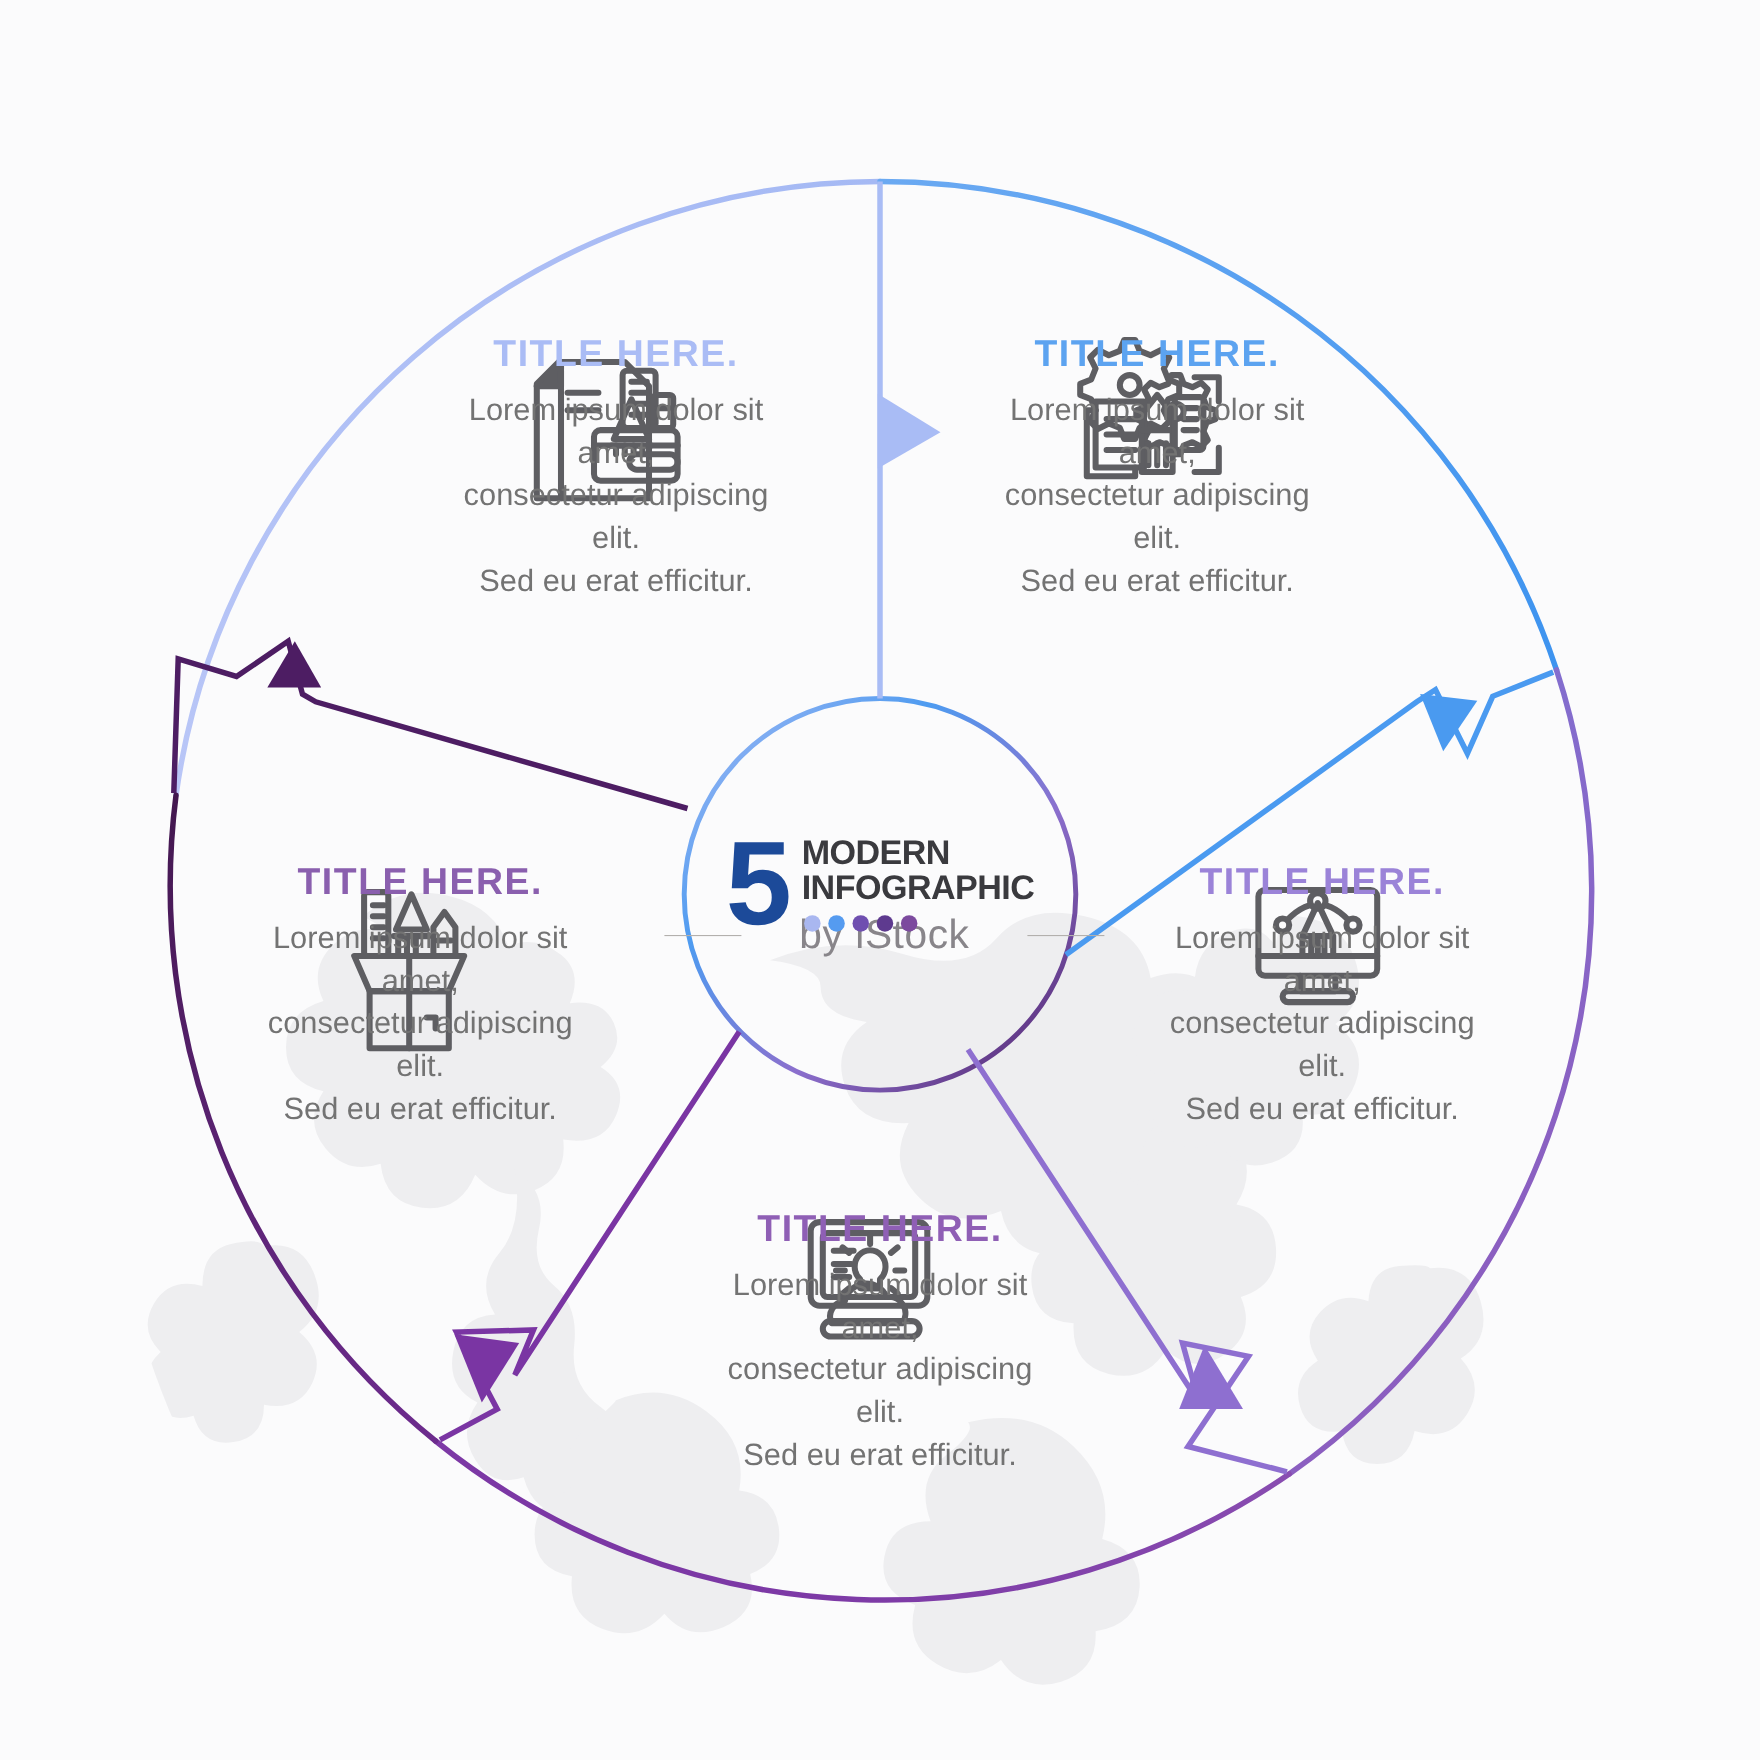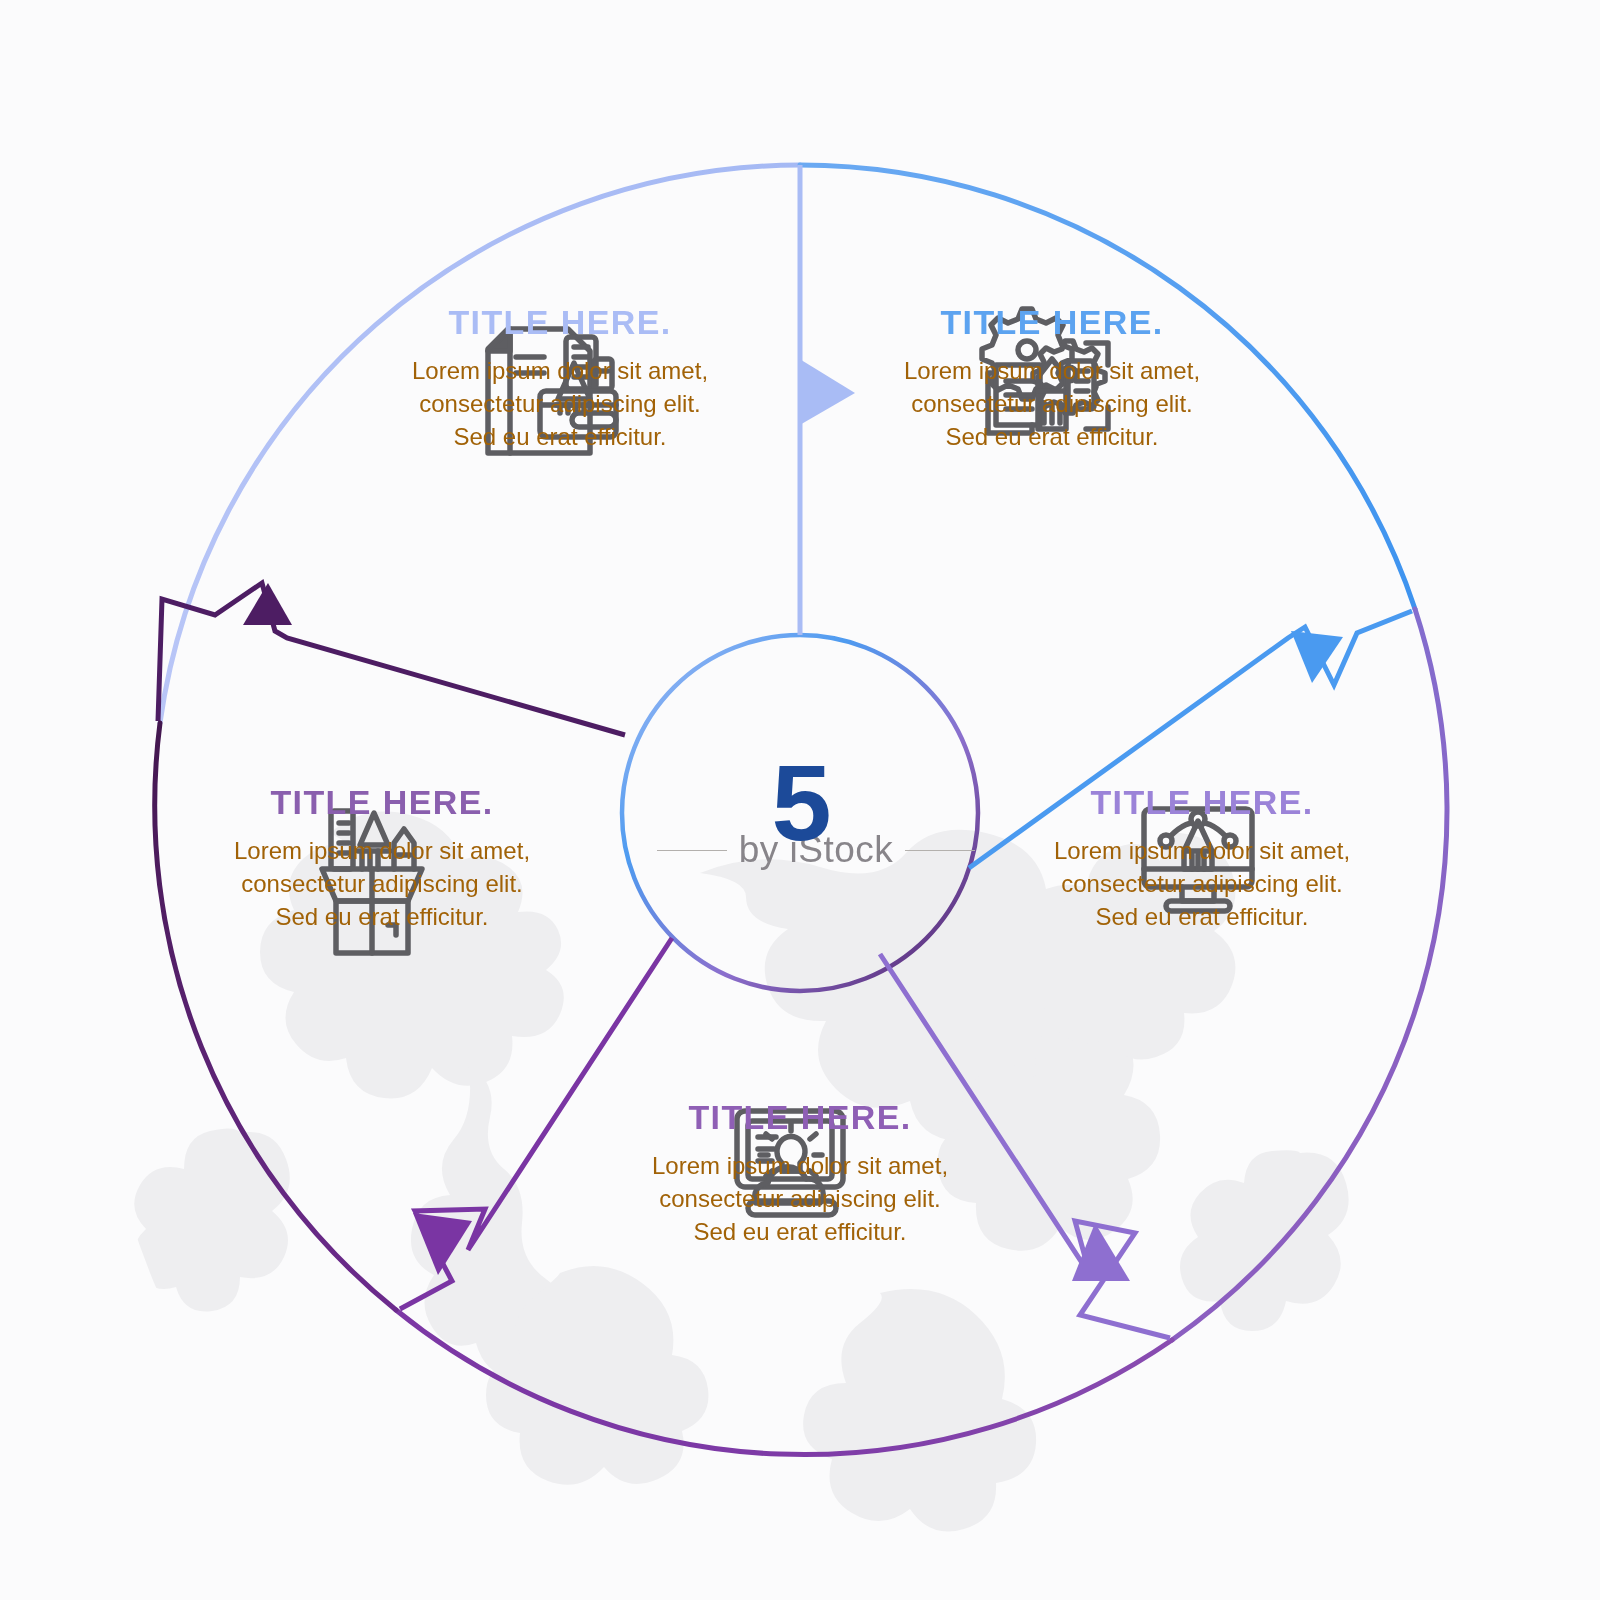--- a/index.html
+++ b/index.html
@@ -15,23 +15,23 @@
 
   .seg{position:absolute;text-align:center;}
   .seg .title{
     font-weight:bold;
     font-size:34px;
     letter-spacing:1.4px;
     margin:0 0 12px 0;
     white-space:nowrap;
   }
   .seg .desc{
-    font-size:24px;
+    font-size:28px;
     line-height:1.38;
-    color:#a16207;
+    color:#737373;
     margin:0;
     white-space:pre-line;
   }
 
   
   #seg-0{left:400px;top:290px;width:320px;}
   #seg-1{left:892px;top:290px;width:320px;}
   #seg-2{left:222px;top:770px;width:320px;}
   #seg-3{left:1042px;top:770px;width:320px;}
   #seg-4{left:640px;top:1085px;width:320px;}
@@ -60,22 +60,22 @@
     pointer-events:none;
   }
   #wm .veer{
     position:absolute;left:0;top:0;width:400px;
     text-align:center;
     font-family:"Liberation Serif", serif;
     font-size:128px;font-weight:normal;color:#b9b6b3;
     letter-spacing:4px;line-height:1;
   }
   #wm .istock-row{
-    position:absolute;left:16px;top:126px;width:400px;
-    display:flex;align-items:center;justify-content:center;gap:12px;
+    position:absolute;left:4px;top:126px;width:400px;
+    display:flex;align-items:center;justify-content:space-between;gap:12px;
   }
   #wm .rule{height:1px;background:#b3b0ad;width:70px;display:block;}
   #wm .istock{
     font-family:"Liberation Sans", sans-serif;
     font-size:37px;color:#88858a;letter-spacing:0.5px;
   }
 </style>
 </head>
 <body style="background: rgb(251, 251, 252);">
 
@@ -286,16 +286,27 @@
     <div class="istock-row">
       <span class="rule"></span>
       <span class="istock" style="color: rgb(136, 133, 138);">by iStock</span>
       <span class="rule"></span>
     </div>
   </div>
 
   <div id="hub">
     <div class="hub-row">
       <div class="big-num" style="color: rgb(28, 74, 153);">5</div>
+      <div class="hub-words">
+        <div class="w1" style="color: rgb(58, 58, 62);">MODERN</div>
+        <div class="w2" style="color: rgb(58, 58, 62);">INFOGRAPHIC</div>
+        <div class="dots">
+          <span style="background: rgb(169, 183, 240);"></span>
+          <span style="background: rgb(85, 155, 240);"></span>
+          <span style="background: rgb(111, 79, 176);"></span>
+          <span style="background: rgb(94, 58, 143);"></span>
+          <span style="background: rgb(124, 74, 158);"></span>
+        </div>
+      </div>
     </div>
   </div>
 
 </div>
 
 </body></html>

